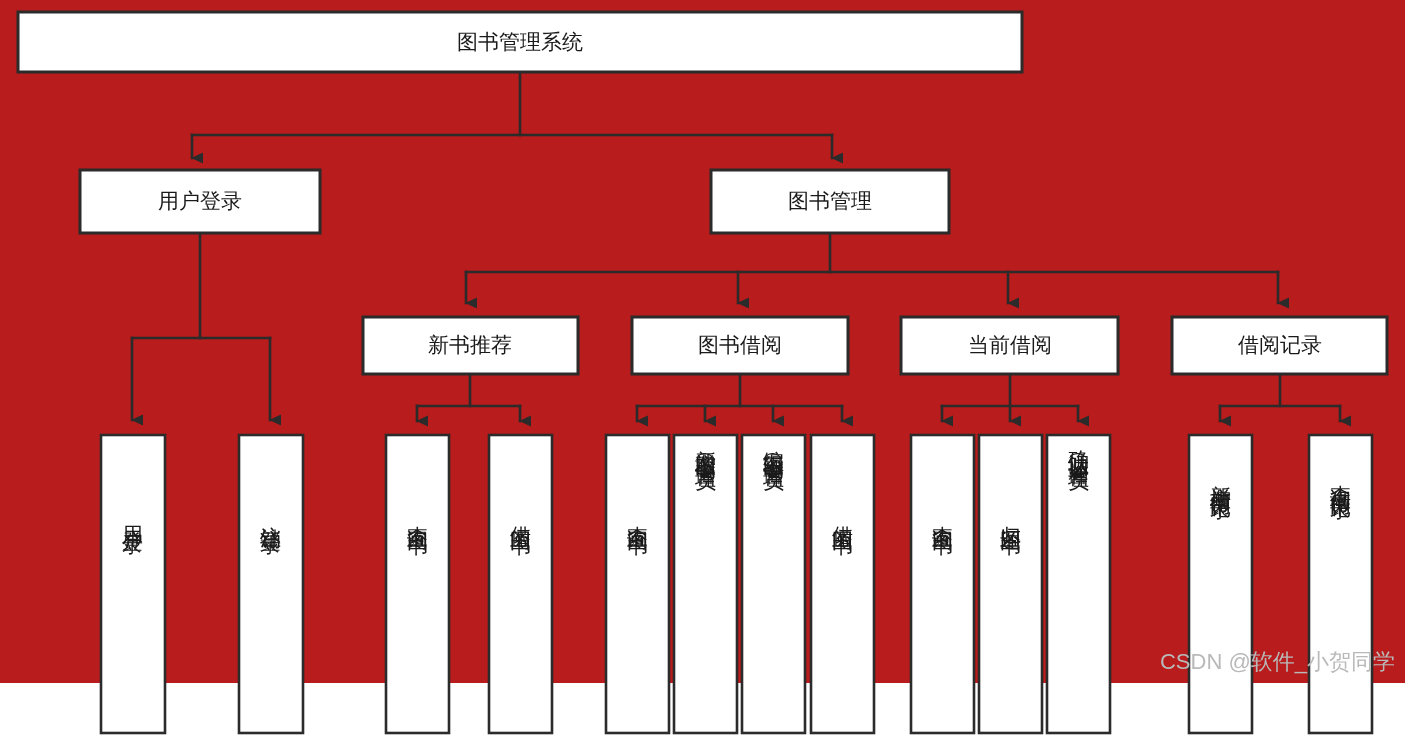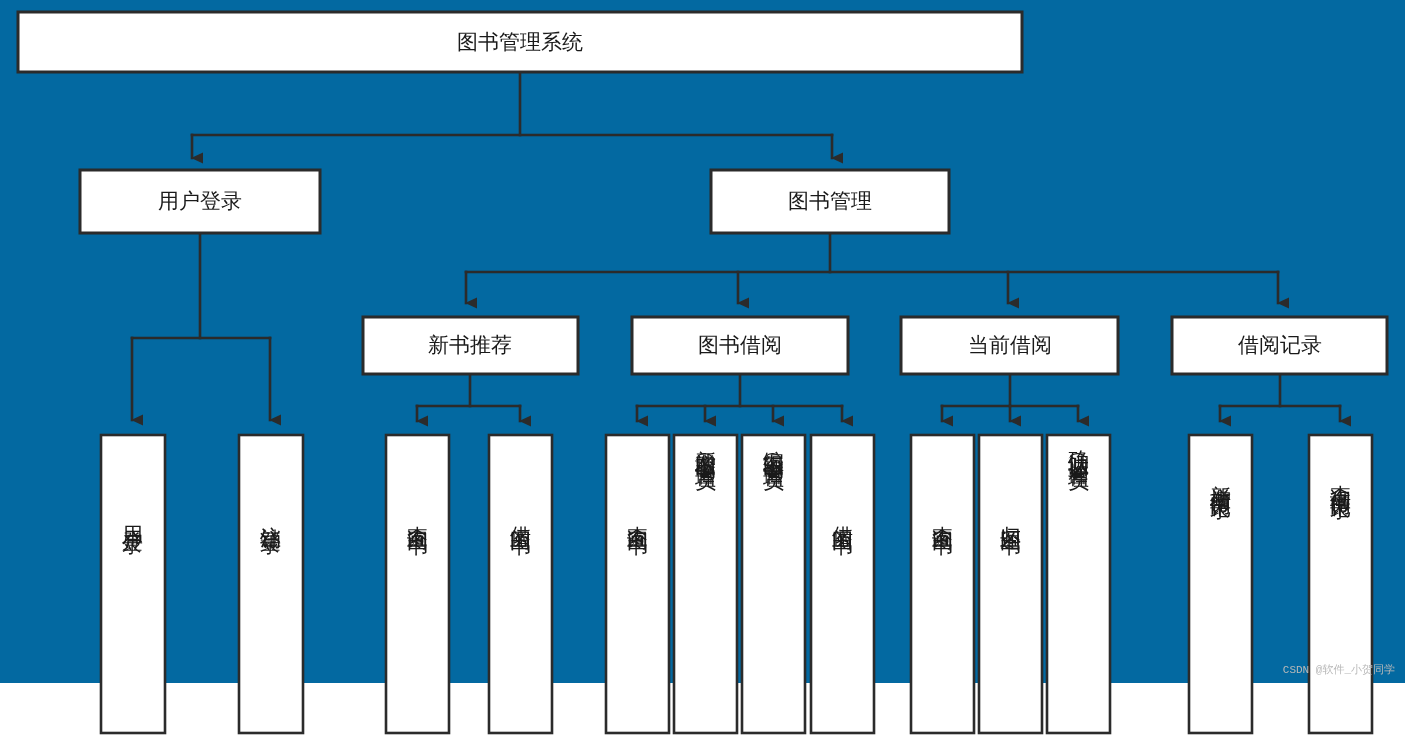--- a/index.html
+++ b/index.html
@@ -11,21 +11,21 @@
   body {
     width: 1405px;
     height: 747px;
     overflow: hidden;
     font-family: "Liberation Sans", "DejaVu Sans", sans-serif;
   }
   #diagram-root {
     position: relative;
     width: 1405px;
     height: 683px;
-    background: #0369a1;
+    background: #b91c1c;
   }
   svg#tree-svg {
     position: absolute;
     left: 0;
     top: 0;
     width: 1405px;
     height: 747px;
     display: block;
   }
   .node-rect {
@@ -55,22 +55,22 @@
     font-size: 21px;
     text-anchor: middle;
     writing-mode: vertical-rl;
     glyph-orientation-vertical: 0;
     letter-spacing: 3px;
   }
   .watermark {
     position: absolute;
     right: 10px;
     bottom: 6px;
-    font-family: Liberation Mono, monospace;
-    font-size: 11px;
+    font-family: Liberation Sans, sans-serif;
+    font-size: 22px;
     color: #b9b9b9;
     white-space: nowrap;
     pointer-events: none;
     user-select: none;
   }
 </style>
 </head>
 <body>
 
 <div id="diagram-root">

